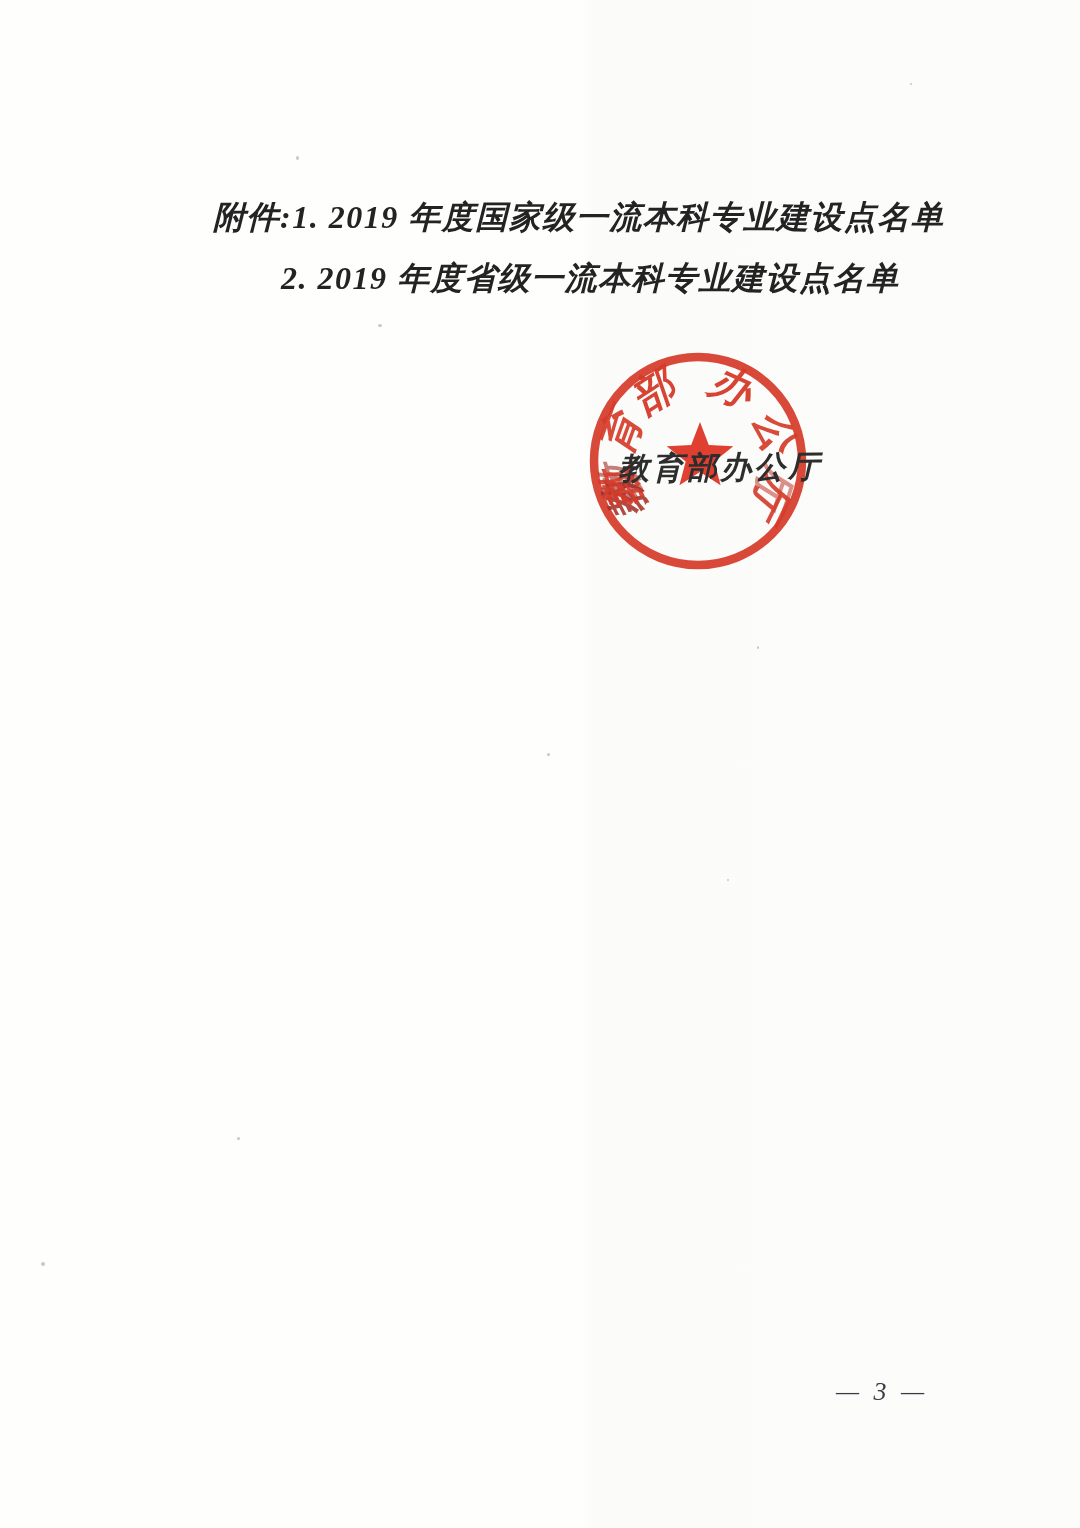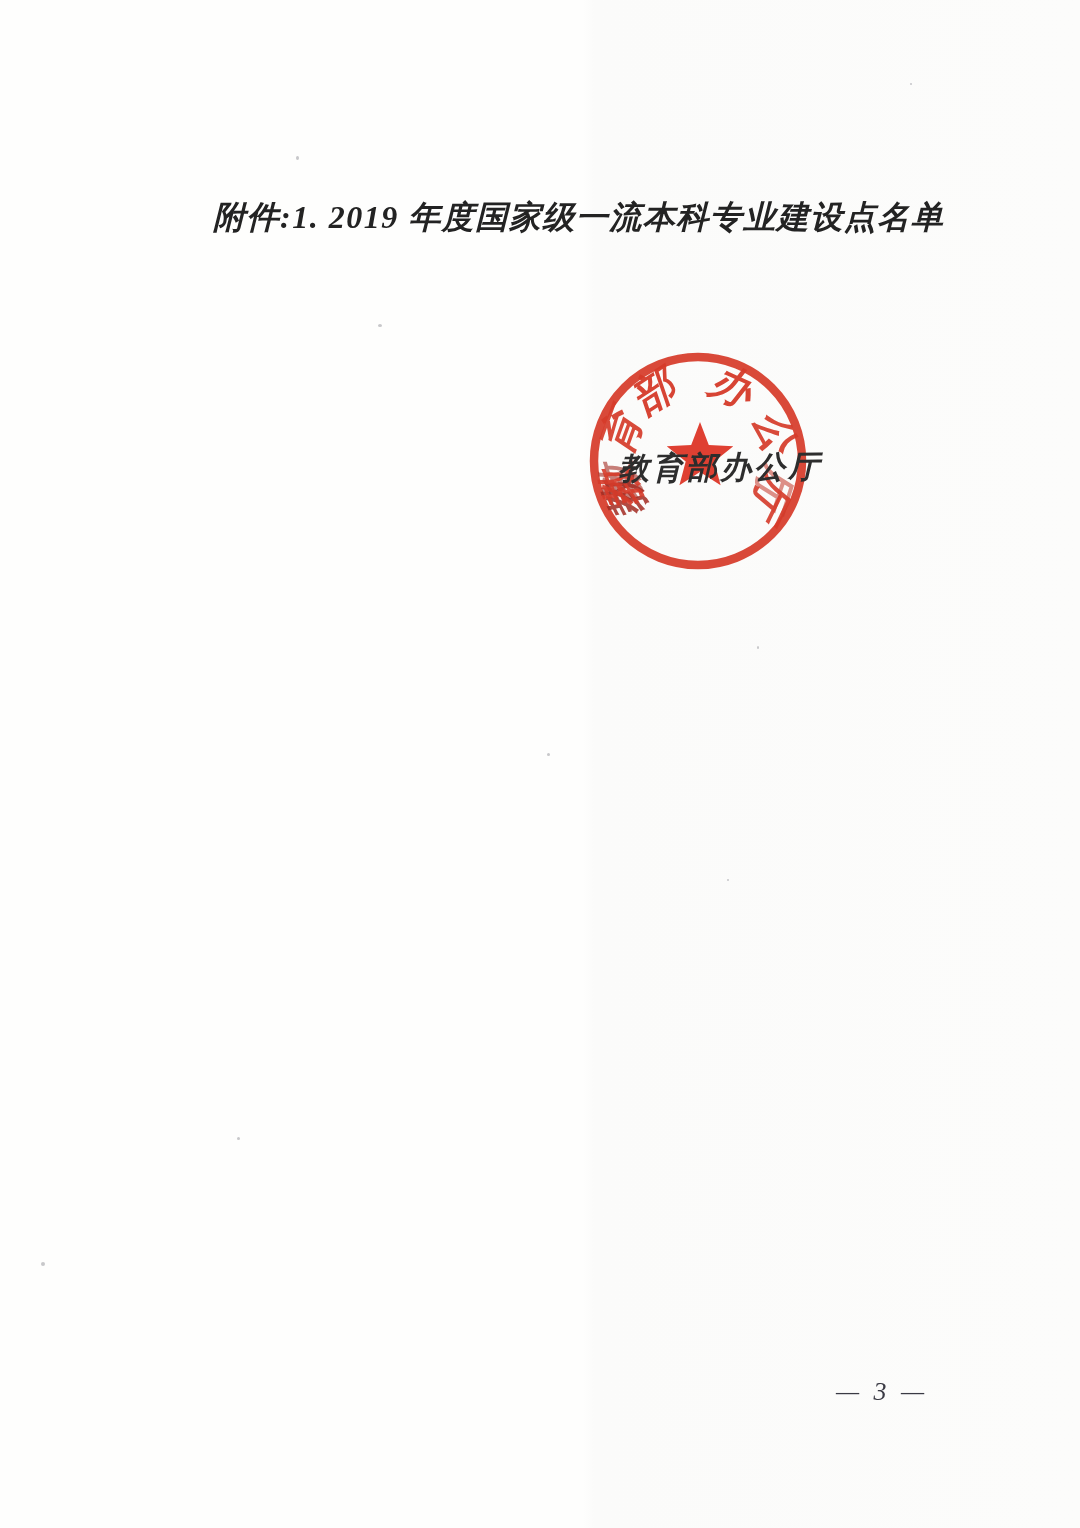--- a/index.html
+++ b/index.html
@@ -89,20 +89,21 @@
   .sp6 { left: 757px; top: 646px; width: 2px; height: 3px; }
   .sp7 { left: 910px; top: 83px;  width: 2px; height: 2px; }
   .sp8 { left: 727px; top: 879px; width: 2px; height: 2px; }
 </style>
 </head>
 <body>
 
 <div class="page">
 
   <div class="att-line att-line-1">附件:1. 2019 年度国家级一流本科专业建设点名单</div>
+  <div class="att-line att-line-2">2. 2019 年度省级一流本科专业建设点名单</div>
 
   <div class="seal">
     <svg width="252" height="252" viewBox="0 0 252 252">
 
       <circle cx="126" cy="126" r="104" fill="none" stroke="#d63b2a" stroke-width="8.5" opacity="0.93"></circle>
 
       <polygon points="128,87 136.8,109.9 161.3,111.2 142.3,126.6 148.6,150.3 128,137 107.4,150.3 113.7,126.6 94.7,111.2 119.2,109.9" fill="#dd3627" opacity="0.95"></polygon>
 
       <g fill="#d63b2a" text-anchor="middle" class="seal-char-text">
 

